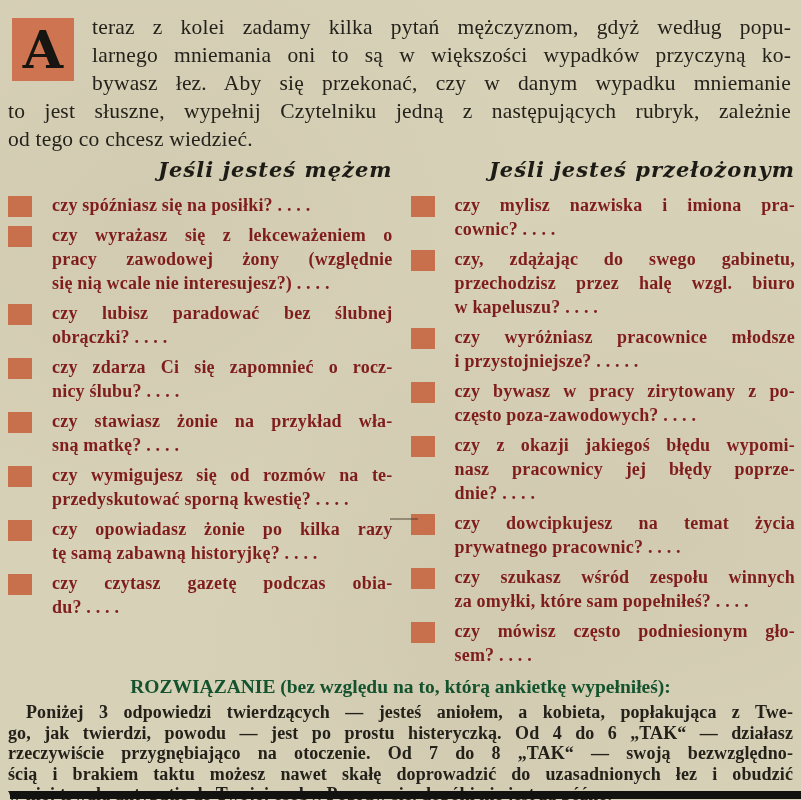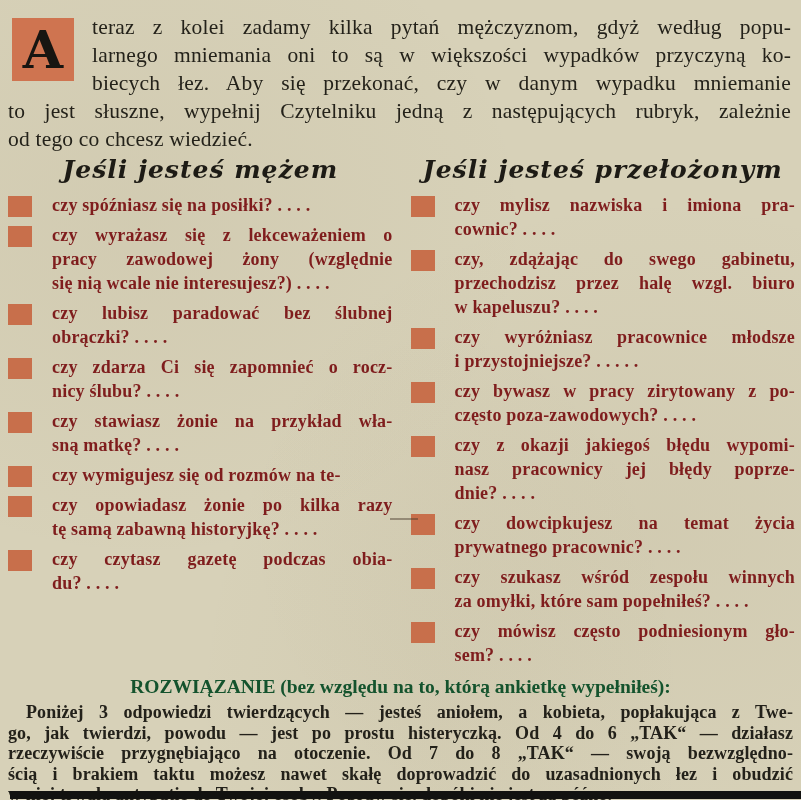--- a/index.html
+++ b/index.html
@@ -41,25 +41,25 @@
   .intro-line:last-child { text-align-last: left; }
 
   
   .columns {
     display: flex;
     gap: 18px;
     padding: 2px 6px 0 8px;
   }
   .col { flex: 1; min-width: 0; }
   .col-header {
-    text-align: center;
+    text-align: right;
     font-family: "DejaVu Serif", serif;
     font-style: italic;
     font-weight: 800;
-    font-size: 25px;
+    font-size: 21px;
     line-height: 30px;
     letter-spacing: 1px;
     color: #1d1b15;
     margin-bottom: 8px;
   }
   .q-item { display: flex; margin-bottom: 6px; }
   .q-marker {
     flex: none;
     width: 24px; height: 21px;
     margin-top: 3px;
@@ -118,21 +118,21 @@
 </head>
 <body>
 
 <div class="page">
 
   <div class="intro">
     <div class="dropcap">A</div>
     <div>
         <div class="intro-line">teraz z kolei zadamy kilka pytań mężczyznom, gdyż według popu-</div>
         <div class="intro-line">larnego mniemania oni to są w większości wypadków przyczyną ko-</div>
-        <div class="intro-line">biecych łez. Aby się przekonać, czy w danym wypadku mniemanie</div>
+        <div class="intro-line">bywasz łez. Aby się przekonać, czy w danym wypadku mniemanie</div>
         <div class="intro-line">to jest słuszne, wypełnij Czytelniku jedną z następujących rubryk, zależnie</div>
         <div class="intro-line">od tego co chcesz wiedzieć.</div>
       </div>
   </div>
 
   <div class="columns">
     <div class="col">
       <div class="col-header">Jeśli jesteś mężem</div>
       <div>
           <div class="q-item">
@@ -167,20 +167,21 @@
             <span class="q-marker"></span>
             <div class="q-text">
               <div class="q-line">czy stawiasz żonie na przykład wła-</div>
               <div class="q-line">sną matkę? . . . .</div>
             </div>
           </div>
           <div class="q-item">
             <span class="q-marker"></span>
             <div class="q-text">
               <div class="q-line">czy wymigujesz się od rozmów na te-</div>
+              <div class="q-line">przedyskutować sporną kwestię? . . . .</div>
             </div>
           </div>
           <div class="q-item">
             <span class="q-marker"></span>
             <div class="q-text">
               <div class="q-line">czy opowiadasz żonie po kilka razy</div>
               <div class="q-line">tę samą zabawną historyjkę? . . . .</div>
             </div>
           </div>
           <div class="q-item">

